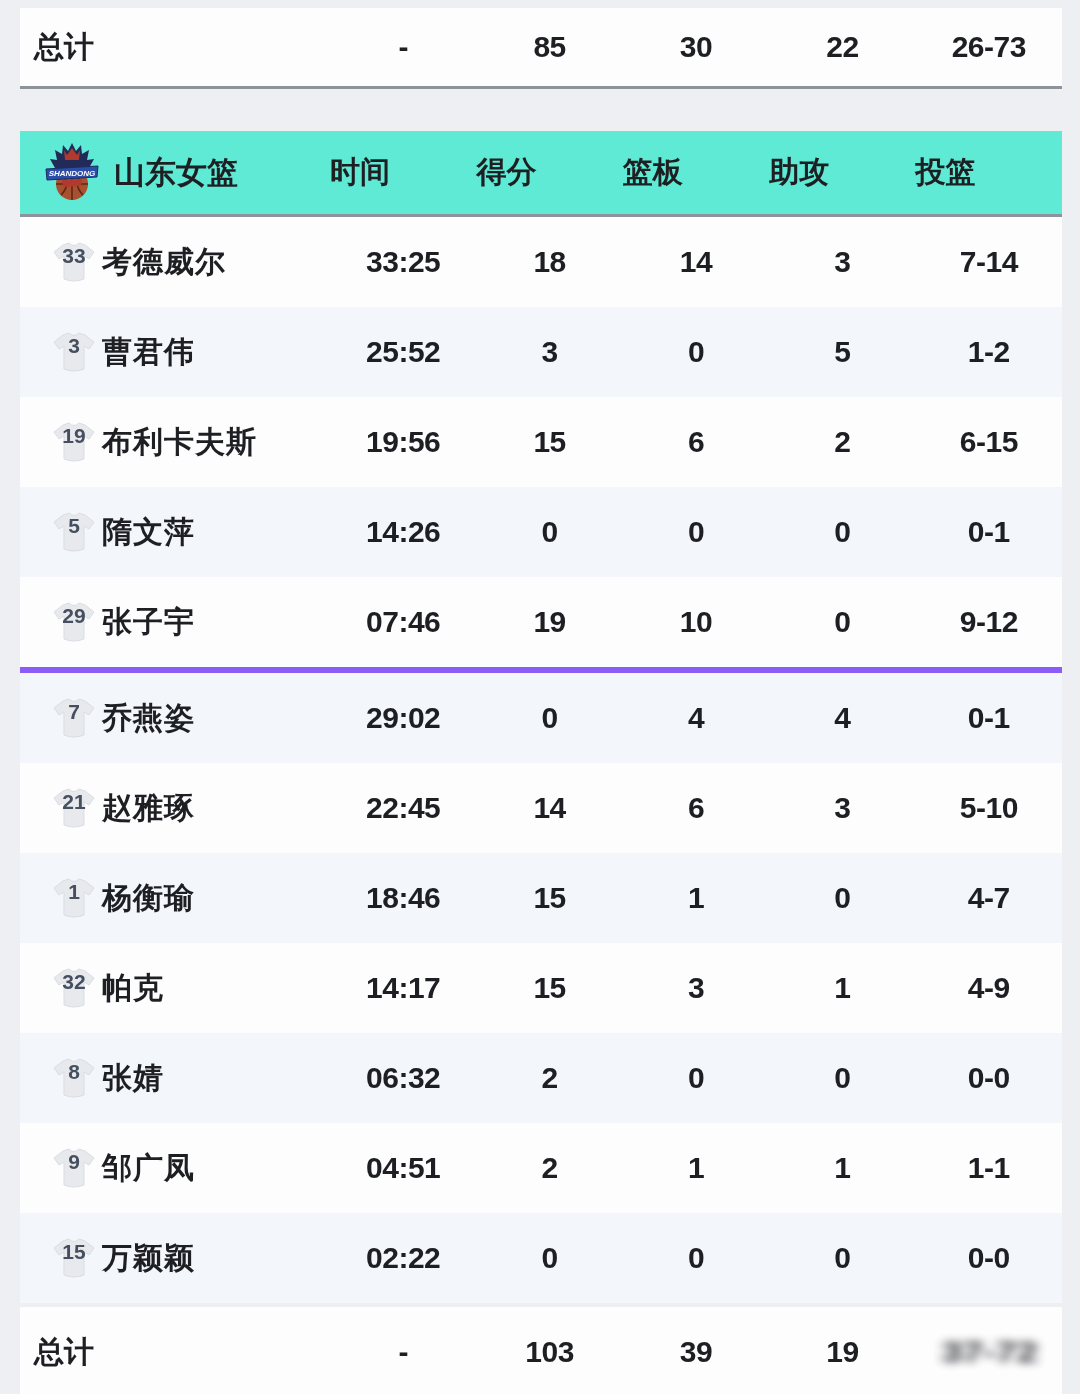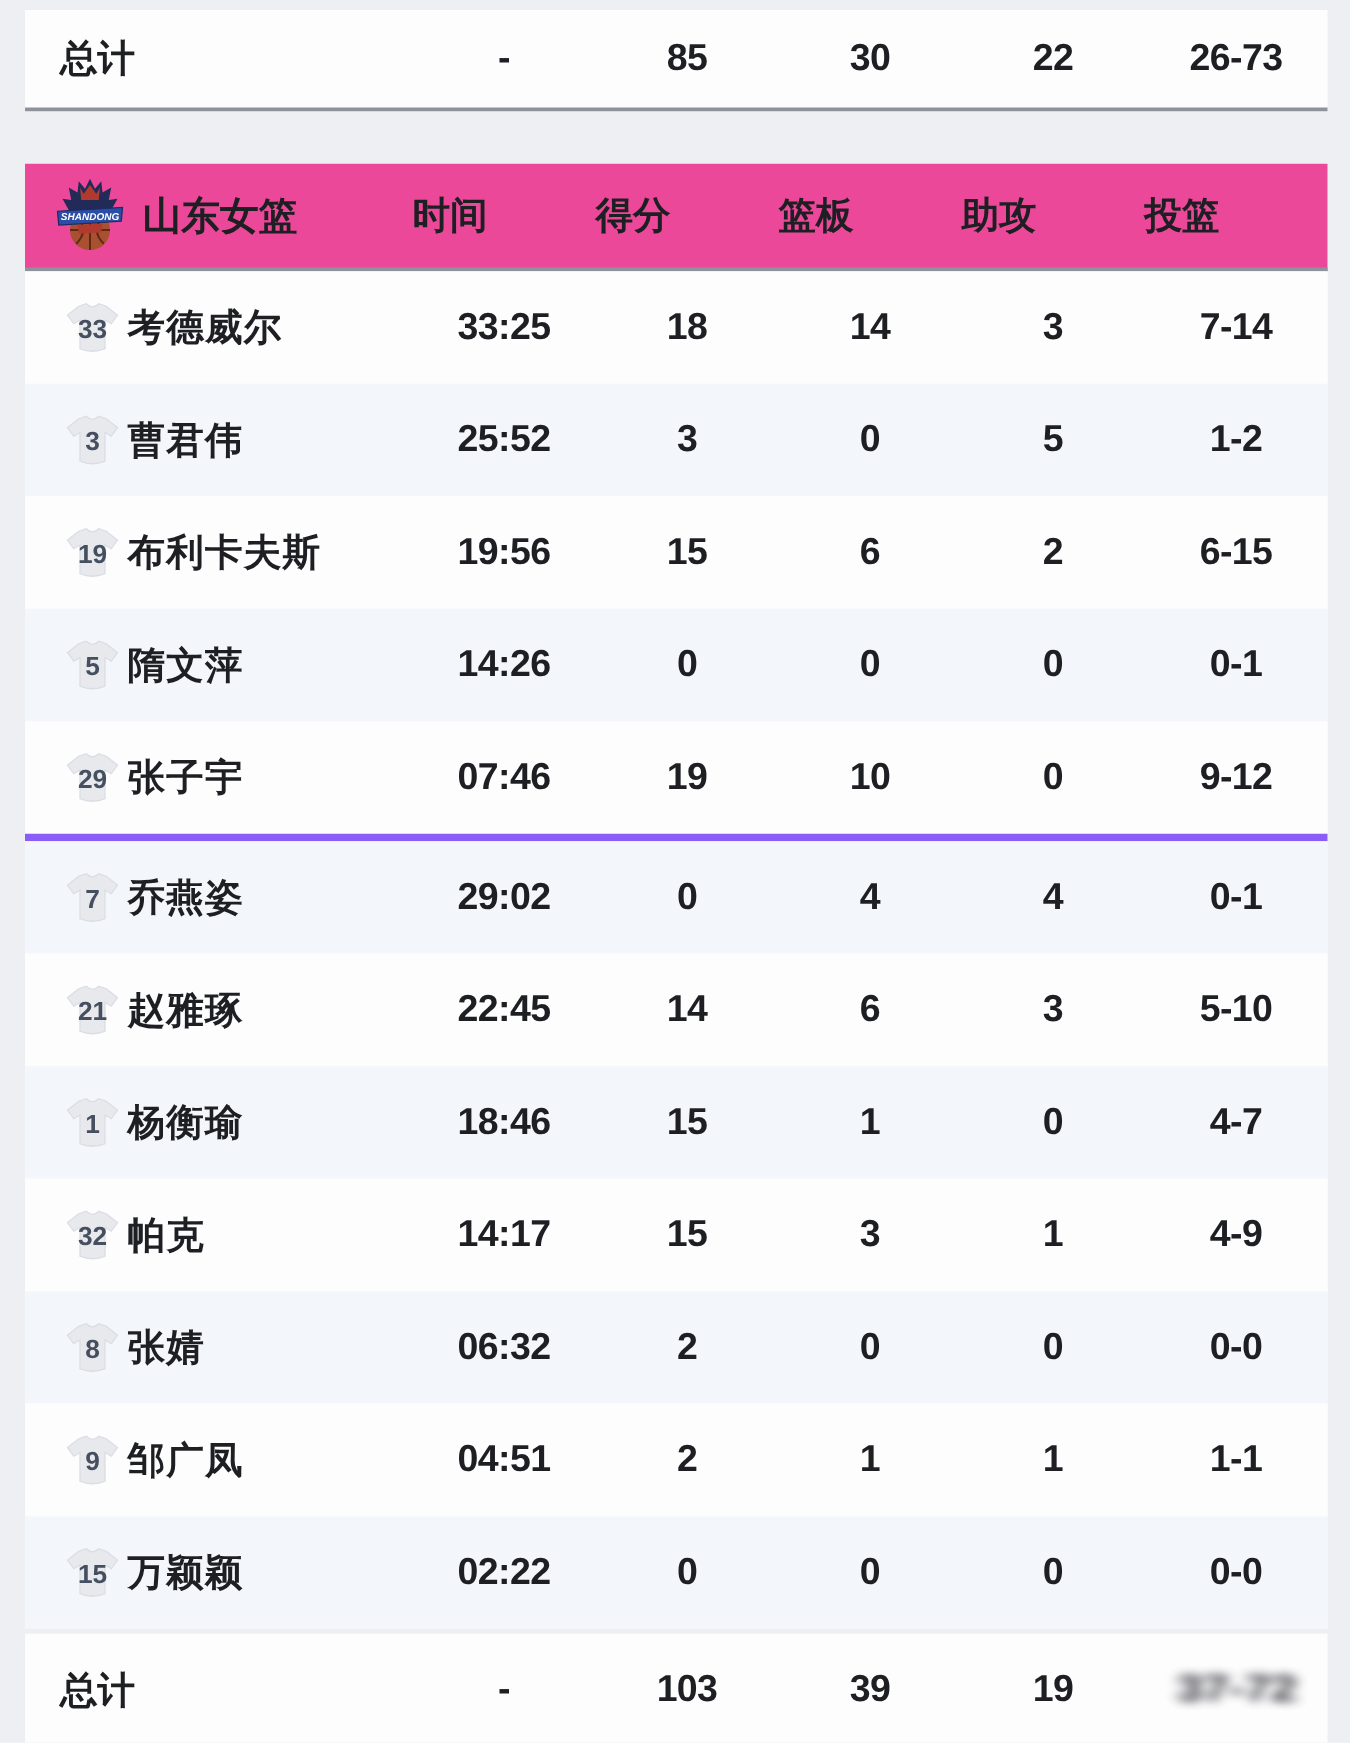--- a/index.html
+++ b/index.html
@@ -22,46 +22,46 @@
   .mini-gap { height: 4px; background: #edeff3; }
 
   .row {
     display: grid;
     grid-template-columns: 80px 230px repeat(5, 1fr);
     align-items: center;
   }
   .total-row { height: 78px; background: #fdfdfe; border-bottom: 3px solid #8d929b; }
   .total-row .label-cell {
     grid-column: 1 / span 2;
-    padding-left: 28px;
+    padding-left: 14px;
     font-size: 30px;
     font-weight: 700;
   }
   .bottom-total { height: 90px; border-bottom: 3px solid #7e828a; }
 
-  .header-row { height: 83px; background: #ec4899; border-bottom: 3px solid #8d929b; }
+  .header-row { height: 83px; background: #5eead4; border-bottom: 3px solid #8d929b; }
   .team-cell {
     grid-column: 1 / span 2;
     display: flex;
     align-items: center;
     gap: 14px;
     padding-left: 24px;
   }
   .team-name { font-size: 31px; font-weight: 700; font-family: Liberation Mono, monospace; }
   .head-cell { text-align: left; font-size: 30px; font-weight: 700; }
 
   .player-row { height: 90px; background: #fdfdfe; }
   .player-row:nth-child(even) { background: #f3f6fa; }
   .player-row:nth-child(5) { border-bottom: 6px solid #8b5cf6; }
 
   .num-cell { display: flex; justify-content: flex-end; padding-right: 4px; }
   .jersey {
     position: relative;
     width: 44px; height: 40px;
-    display: inline-flex; align-items: center; justify-content: center;
+    display: inline-flex; justify-content: center;
   }
   .jersey svg { position: absolute; inset: 0; width: 100%; height: 100%; }
   .jersey-num {
     position: relative;
     font-size: 21px;
     font-weight: 700;
     color: #454f5f;
     line-height: 1;
     padding-top: 3px;
   }

